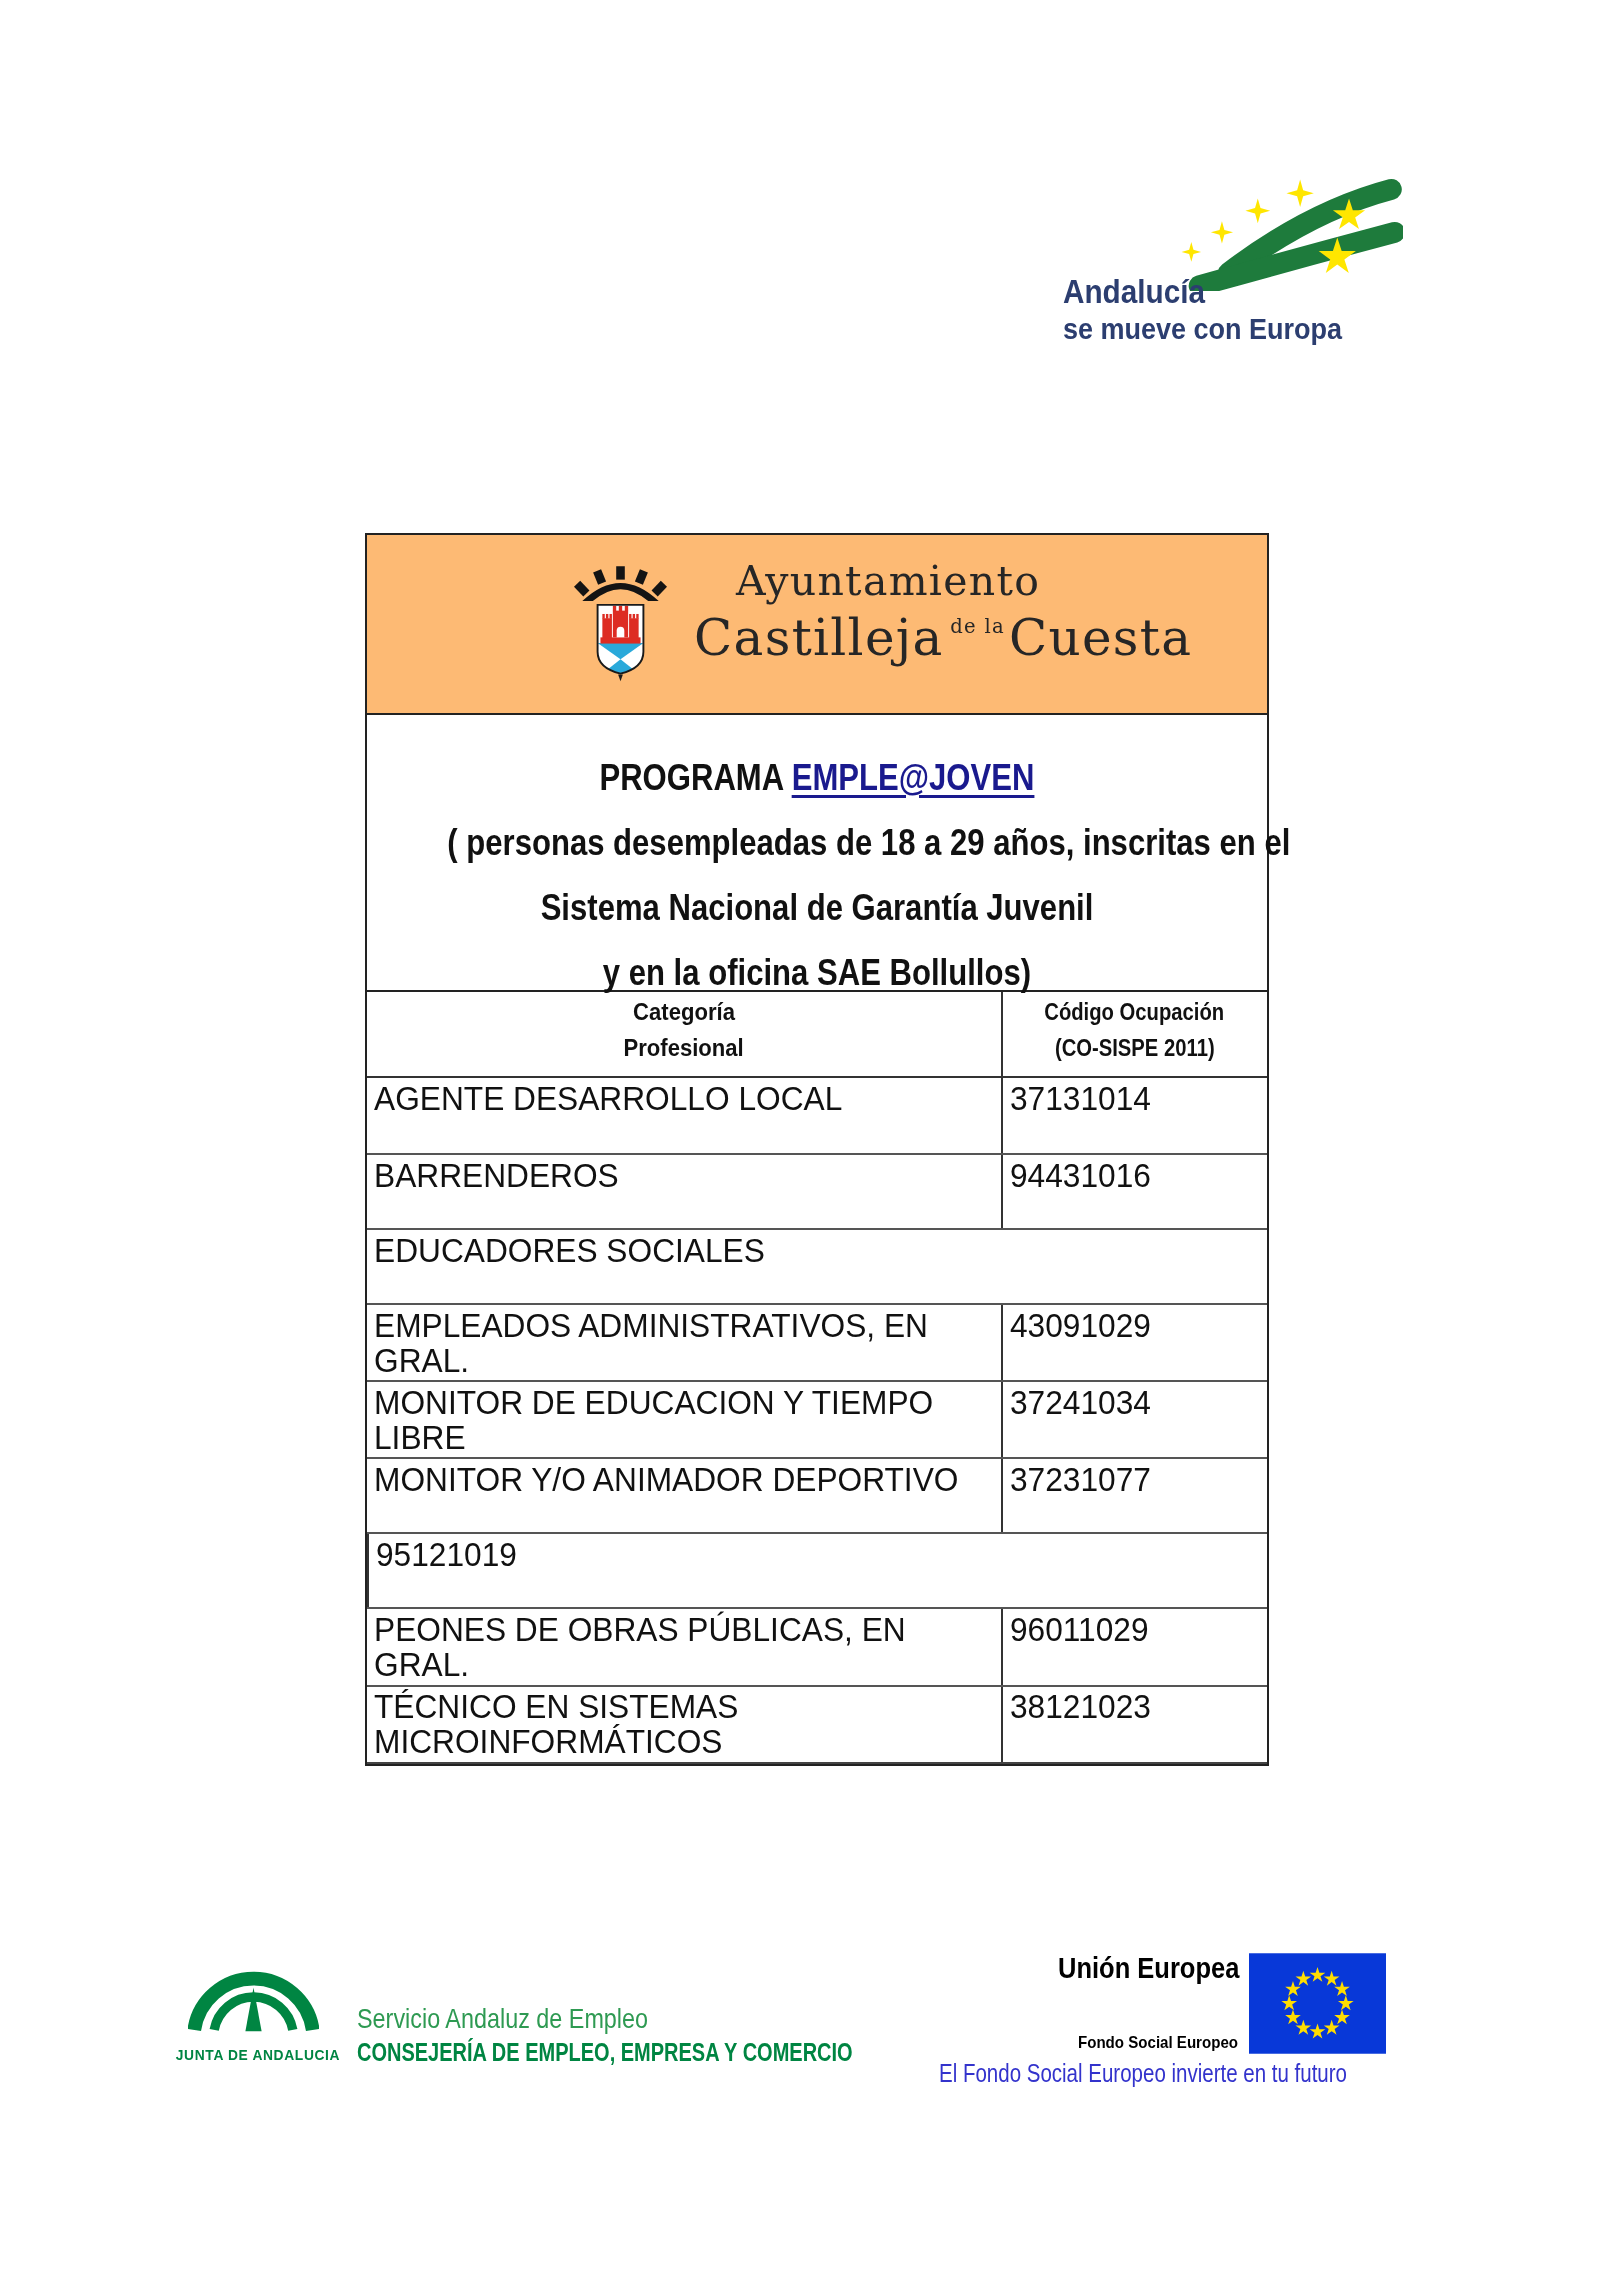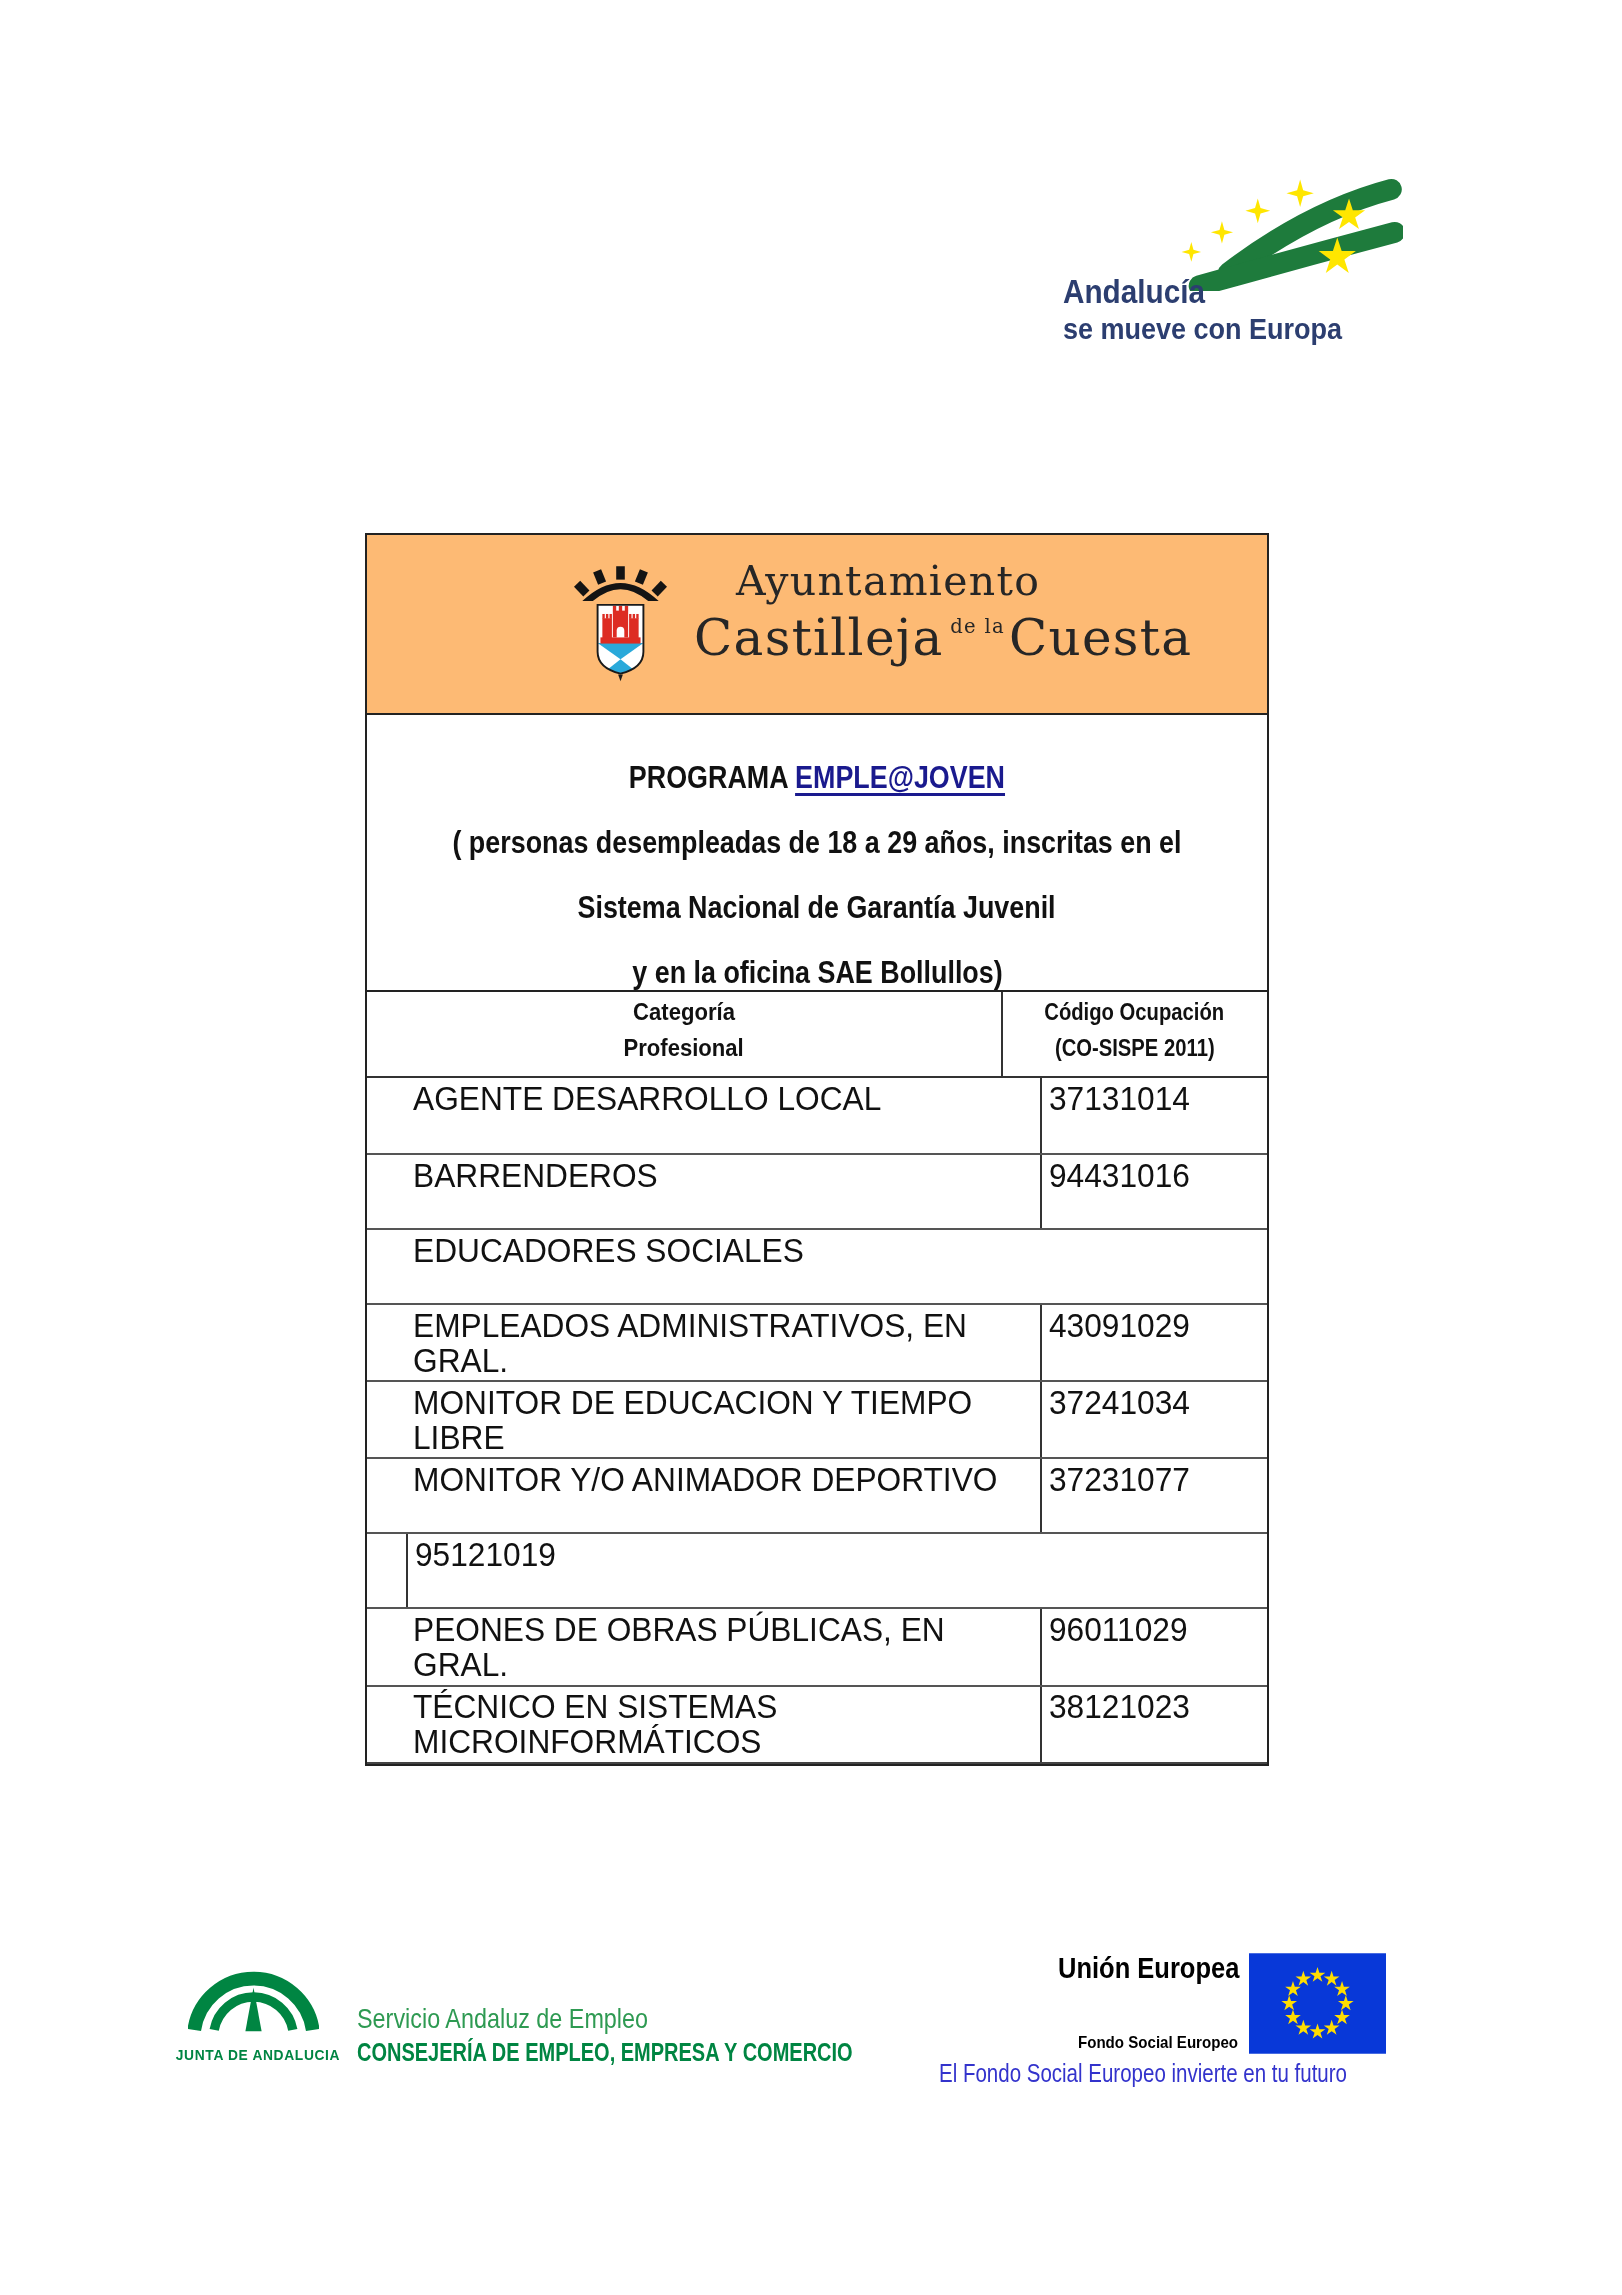--- a/index.html
+++ b/index.html
@@ -21,37 +21,37 @@
   .box-header { position:relative; height:178px; background:#fdba74;
                 border-bottom:2.6px solid #222; }
   .crest { position:absolute; left:201px; top:6.5px; }
   .ayto { position:absolute; left:327px; top:22px; color:#262626;
           font-family:"DejaVu Serif", serif; }
   .ayto-line1 { margin-left:42px; font-size:41px; letter-spacing:1.3px; }
   .ayto-line2 { font-size:50px; margin-top:3.9px; letter-spacing:1.3px; white-space:nowrap; }
   .dela { font-size:19.6px; position:relative; top:-22px; margin:0 3.9px 0 6.5px; }
 
   .box-title { height:275px; box-sizing:border-box; padding-top:42px; text-align:center; }
-  .t-line { height:65px; line-height:41px; font-size:32px; font-weight:bold; color:#111; }
+  .t-line { height:65px; line-height:41px; font-size:37px; font-weight:bold; color:#111; }
   .sx { display:inline-block; transform:scaleX(0.84); transform-origin:50% 50%; white-space:nowrap; }
   .joven { color:#1a1a8e; text-decoration:underline; text-decoration-thickness:2.6px;
            text-underline-offset:4.6px; cursor:pointer; }
 
   
   .table { border-top:2.6px solid #222; }
   .thead { display:flex; height:86px; box-sizing:border-box; border-bottom:2px solid #333; }
   .th { font-weight:bold; font-size:23px; text-align:center; box-sizing:border-box; }
   .th.c1 { width:634px; }
   .th.c2 { width:265px; border-left:2px solid #333; }
   .th div:first-child { margin-top:6.5px; }
   .th div + div { margin-top:9.2px; }
   .thx  { display:inline-block; transform:scaleX(0.96); transform-origin:50% 0; white-space:nowrap; }
   .thx2 { display:inline-block; transform:scaleX(0.88); transform-origin:50% 0; white-space:nowrap; }
 
-  .row { display:flex; min-height:75px; box-sizing:border-box;padding-left:39px; }
+  .row { display:flex; min-height:75px; box-sizing:border-box; }
   .row + .row { border-top:2px solid #555; }
   .table { border-bottom:2px solid #444; }
   .td { box-sizing:border-box; padding:2.6px 0 2.6px 6.5px; font-size:33px; line-height:35px; }
   .td.c1 { width:634px; }
   .td.c2 { width:265px; border-left:2px solid #333; }
   .cat-inner  { width:654px; transform:scaleX(0.96); transform-origin:0 0; }
   .code-inner { display:inline-block; transform:scaleX(0.96); transform-origin:0 0; white-space:nowrap; }
 
   
   .junta-logo-svg { position:absolute; left:188px; top:1956px; }

